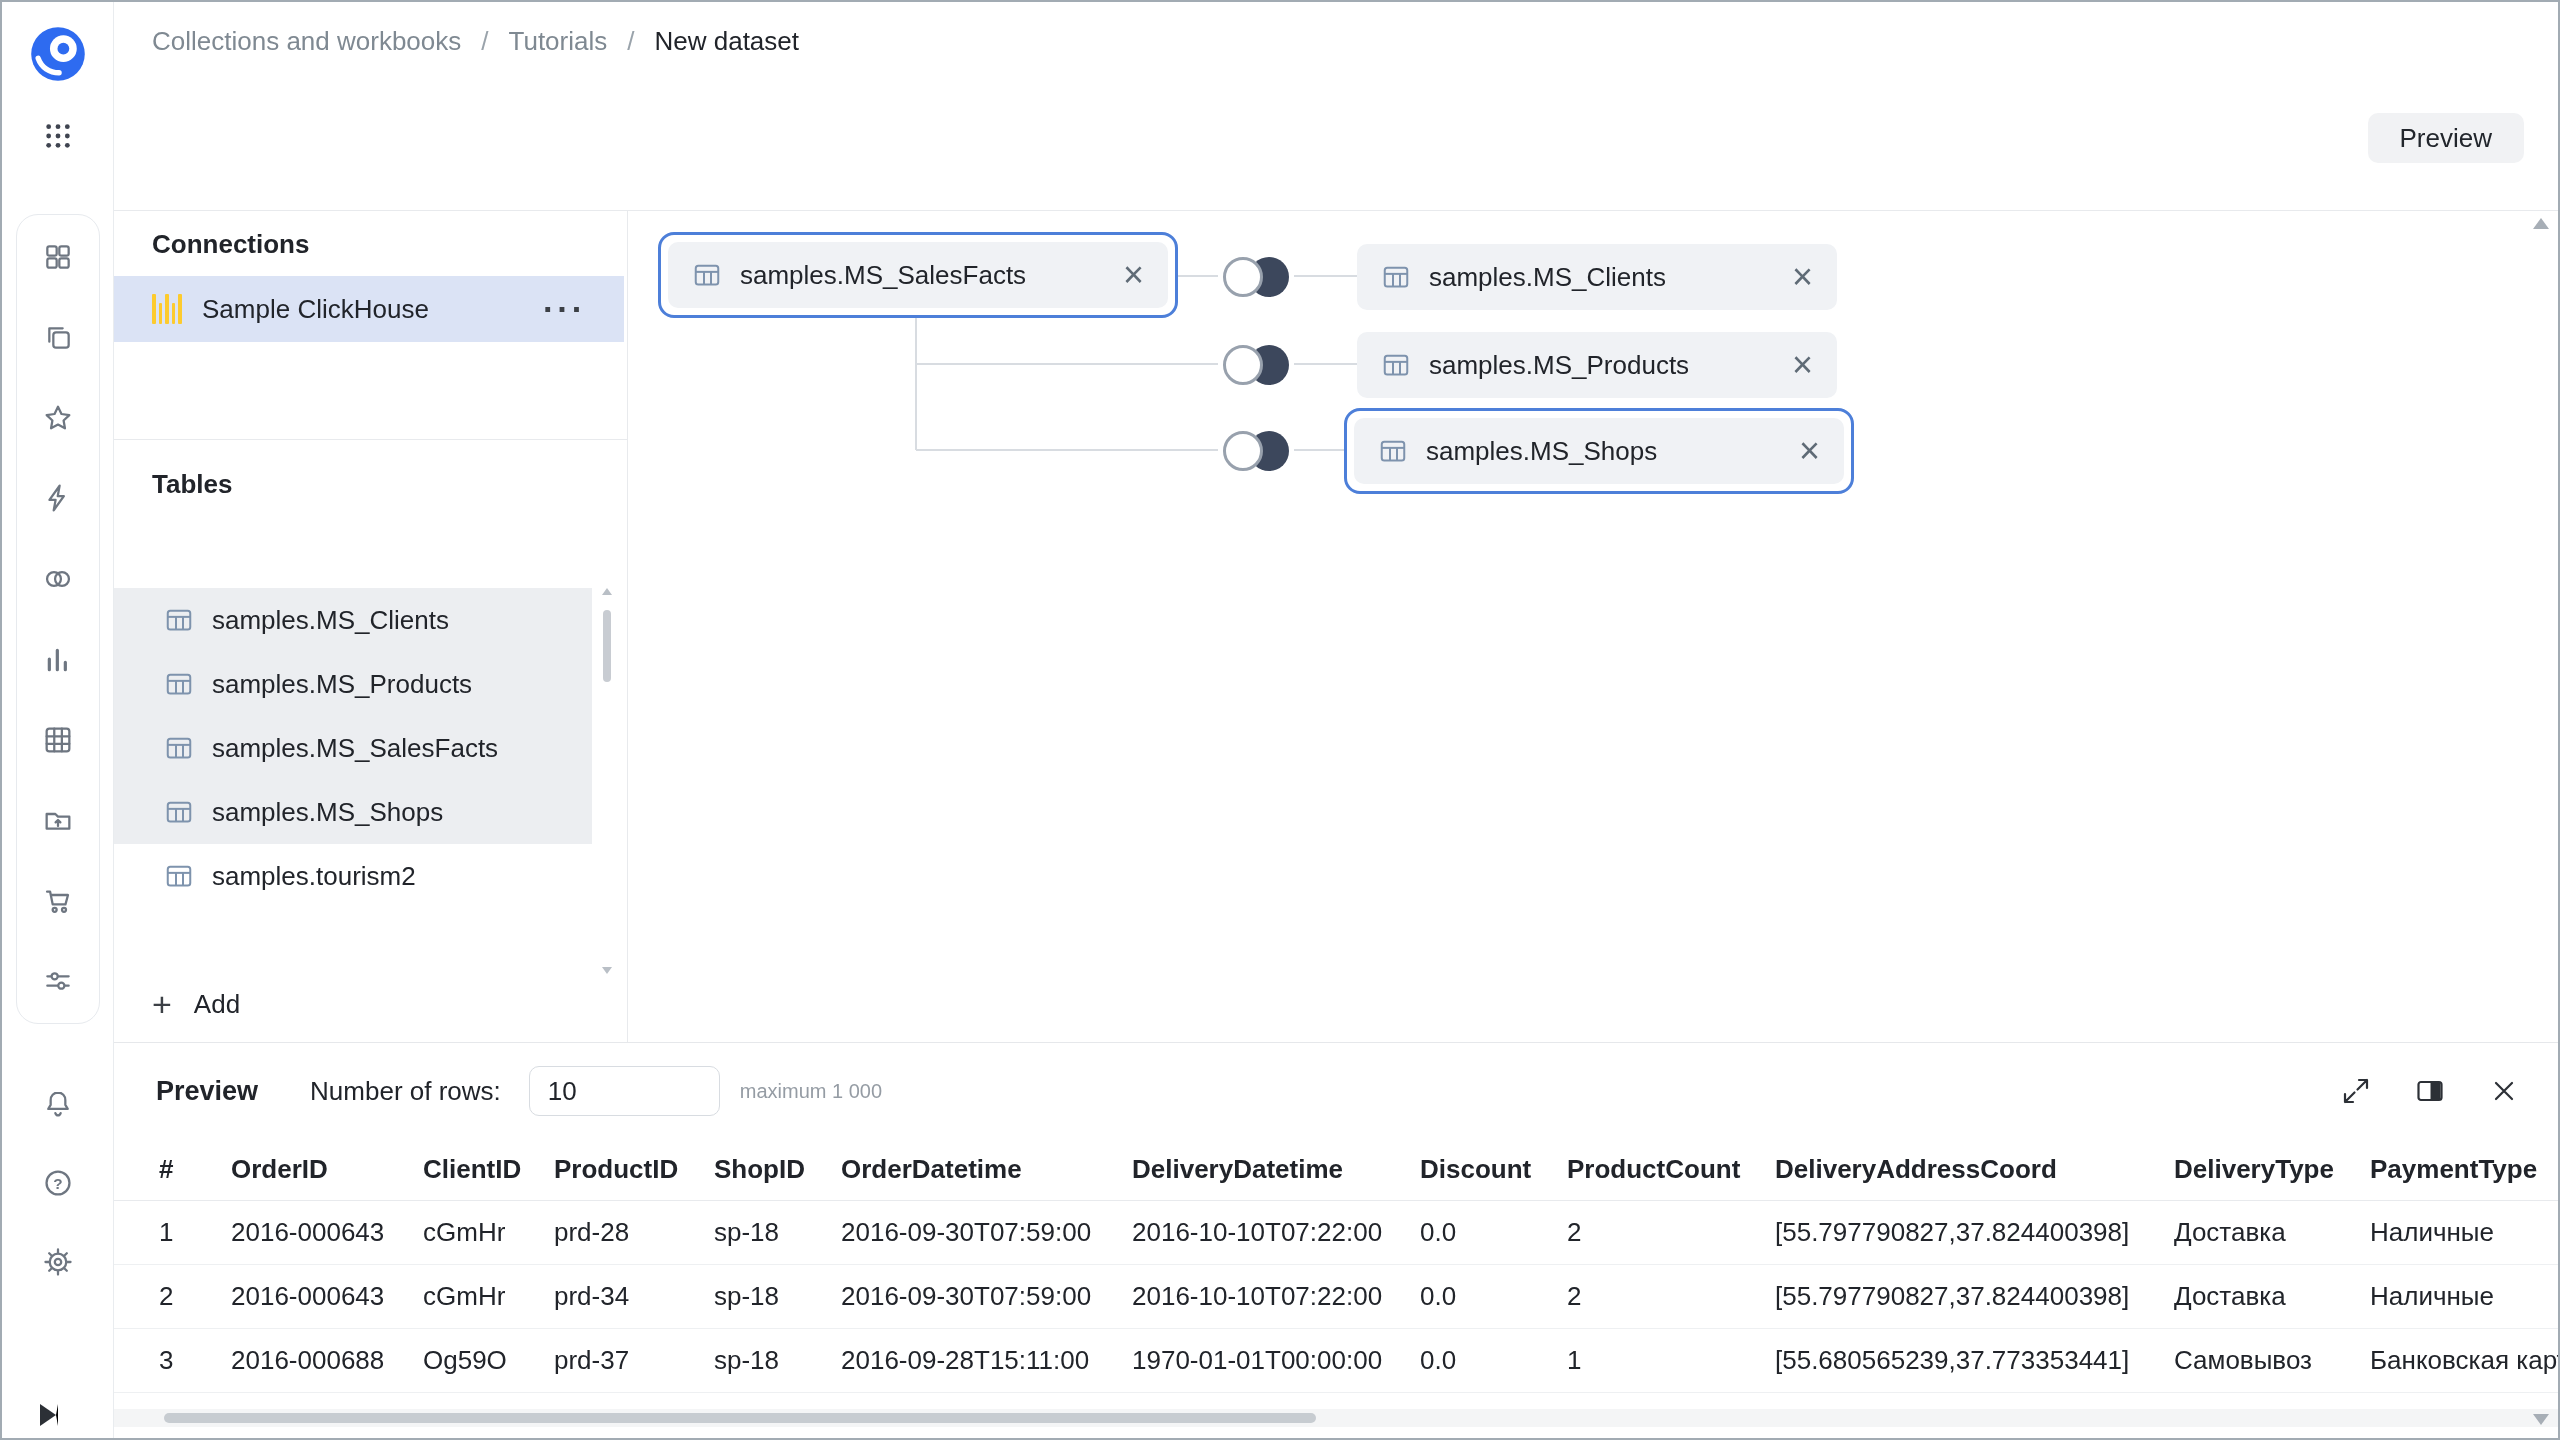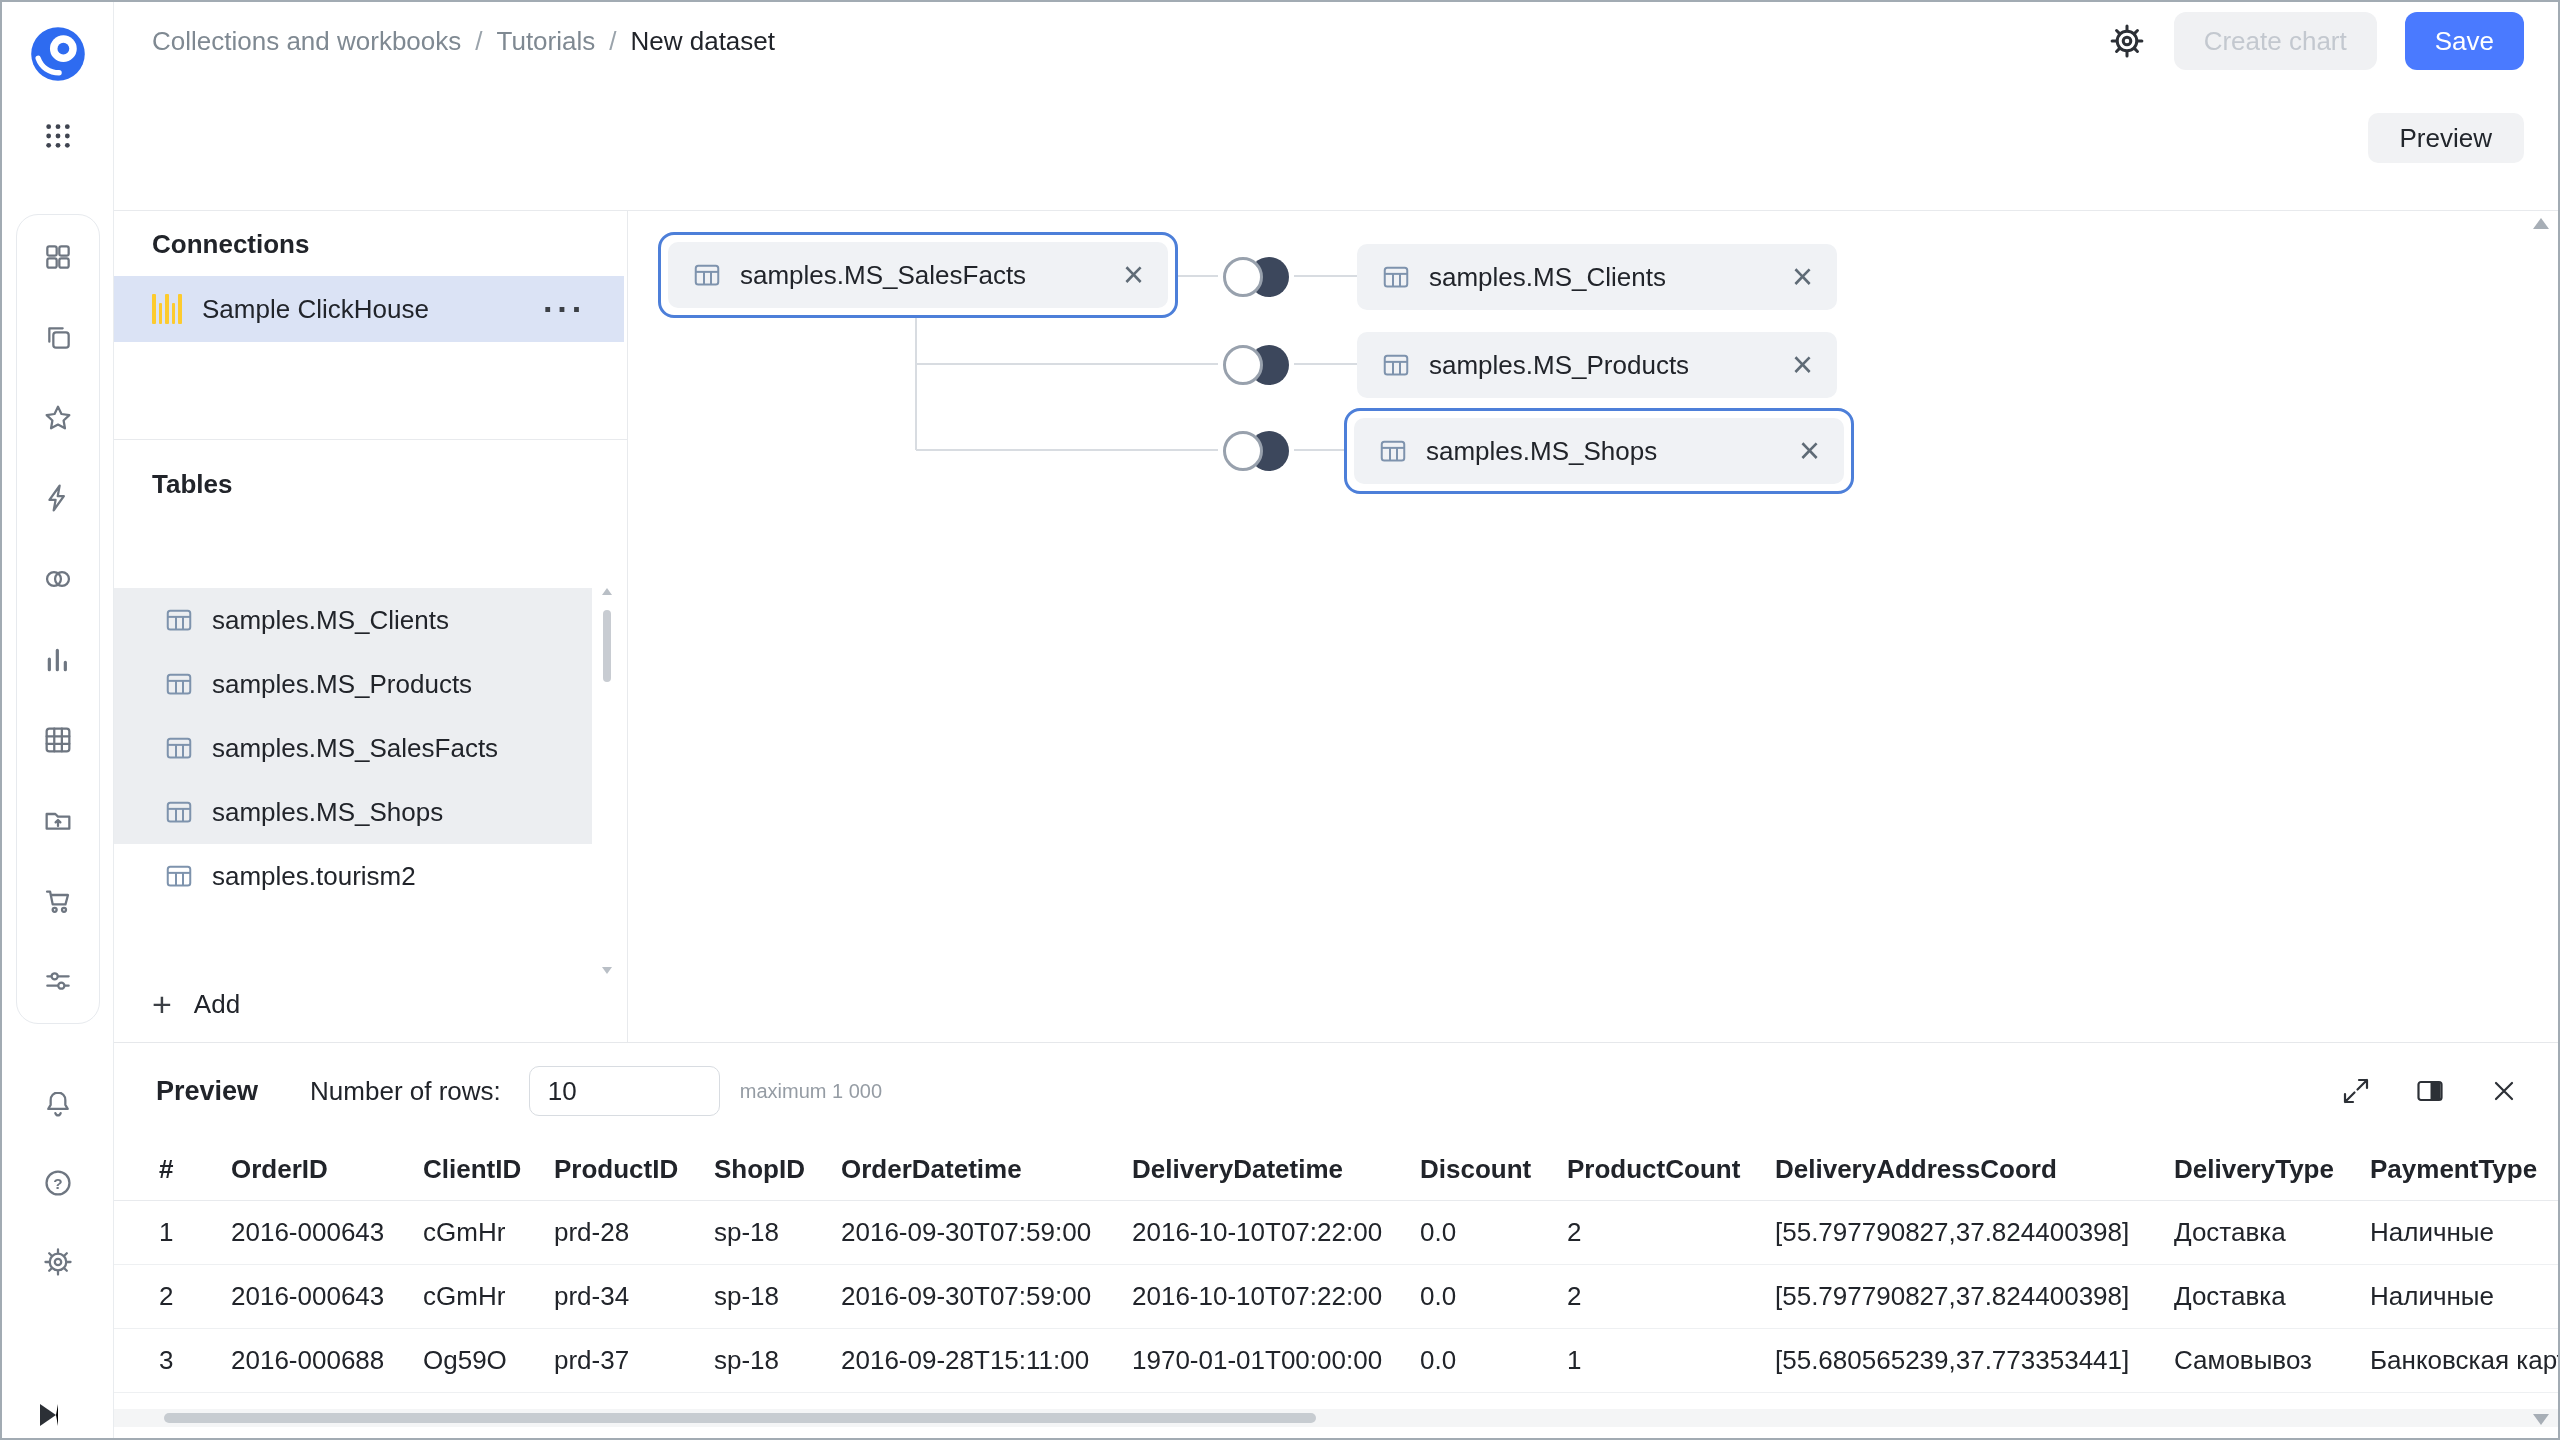--- a/index.html
+++ b/index.html
@@ -12,21 +12,21 @@
   .sb-apps { position:absolute; left:40px; top:118px; width:32px; height:32px; cursor:pointer; }
   .sb-panel { position:absolute; left:14px; top:212px; width:84px; height:810px; border:1px solid #e7eaee; border-radius:22px;
               display:flex; flex-direction:column; align-items:center; justify-content:space-between; padding:26px 0; }
   .sb-icon { width:32px; height:32px; cursor:pointer; }
   .sb-icon svg, .sb-apps svg { width:100%; height:100%; fill:none; stroke:#6e7681; stroke-width:1.7; stroke-linecap:round; stroke-linejoin:round; }
   .sb-bottom { position:absolute; left:0; top:1086px; width:112px; display:flex; flex-direction:column; align-items:center; gap:47px; }
   .sb-expand { position:absolute; left:38px; bottom:12px; width:0; height:0; border-top:11px solid transparent; border-bottom:11px solid transparent; border-left:16px solid #2c3036; cursor:pointer; background:none; }
 
   
   .topbar { position:absolute; left:112px; top:0; width:2448px; height:78px; display:flex; align-items:center; padding:0 38px; }
-  .breadcrumb { display:flex; align-items:center; gap:14px; font-size:26px; color:#7f8992; }
+  .breadcrumb { display:flex; align-items:center; gap:20px; font-size:26px; color:#7f8992; }
   .breadcrumb .crumb { cursor:pointer; }
   .breadcrumb .crumb.current { color:#21242a; cursor:default; }
   .breadcrumb .sep { color:#9aa3ab; }
   .topbar-actions { margin-left:auto; display:flex; align-items:center; gap:28px; }
   .gear-btn { width:38px; height:38px; cursor:pointer; }
   .gear-btn svg { width:100%; height:100%; fill:none; stroke:#2c3036; stroke-width:1.9; stroke-linecap:round; }
   .btn { height:58px; border:none; border-radius:12px; font-size:26px; font-family:inherit; cursor:pointer; display:flex; align-items:center; }
   .btn-disabled { background:#f0f1f3; color:#c3c8cf; padding:0 30px; }
   .btn-primary { background:var(--accent); color:#fff; padding:0 30px; }
 
@@ -195,31 +195,20 @@
   </aside>
 
   <header class="topbar">
     <nav class="breadcrumb" id="breadcrumb">
         <span class="crumb">Collections and workbooks</span>
         <span class="sep">/</span>
         <span class="crumb">Tutorials</span>
         <span class="sep">/</span>
         <span class="crumb current">New dataset</span>
       </nav>
-    <div class="topbar-actions">
-      <span class="gear-btn">
-        <svg viewBox="0 0 24 24">
-            <circle cx="12" cy="12" r="6.2"></circle>
-            <circle cx="12" cy="12" r="2.4"></circle>
-            <path d="M12 2.6v3M12 18.4v3M2.6 12h3M18.4 12h3M5.4 5.4l2.1 2.1M16.5 16.5l2.1 2.1M18.6 5.4l-2.1 2.1M7.5 16.5l-2.1 2.1"></path>
-          </svg>
-      </span>
-      <button class="btn btn-disabled">Create chart</button>
-      <button class="btn btn-primary">Save</button>
-    </div>
   </header>
 
   <div class="tabsbar">
     <button class="btn preview-btn">Preview</button>
   </div>
 
   <aside class="left-panel">
     <h2 class="panel-h conn-h">Connections</h2>
     <div class="conn-item">
       <span class="ch-icon">

